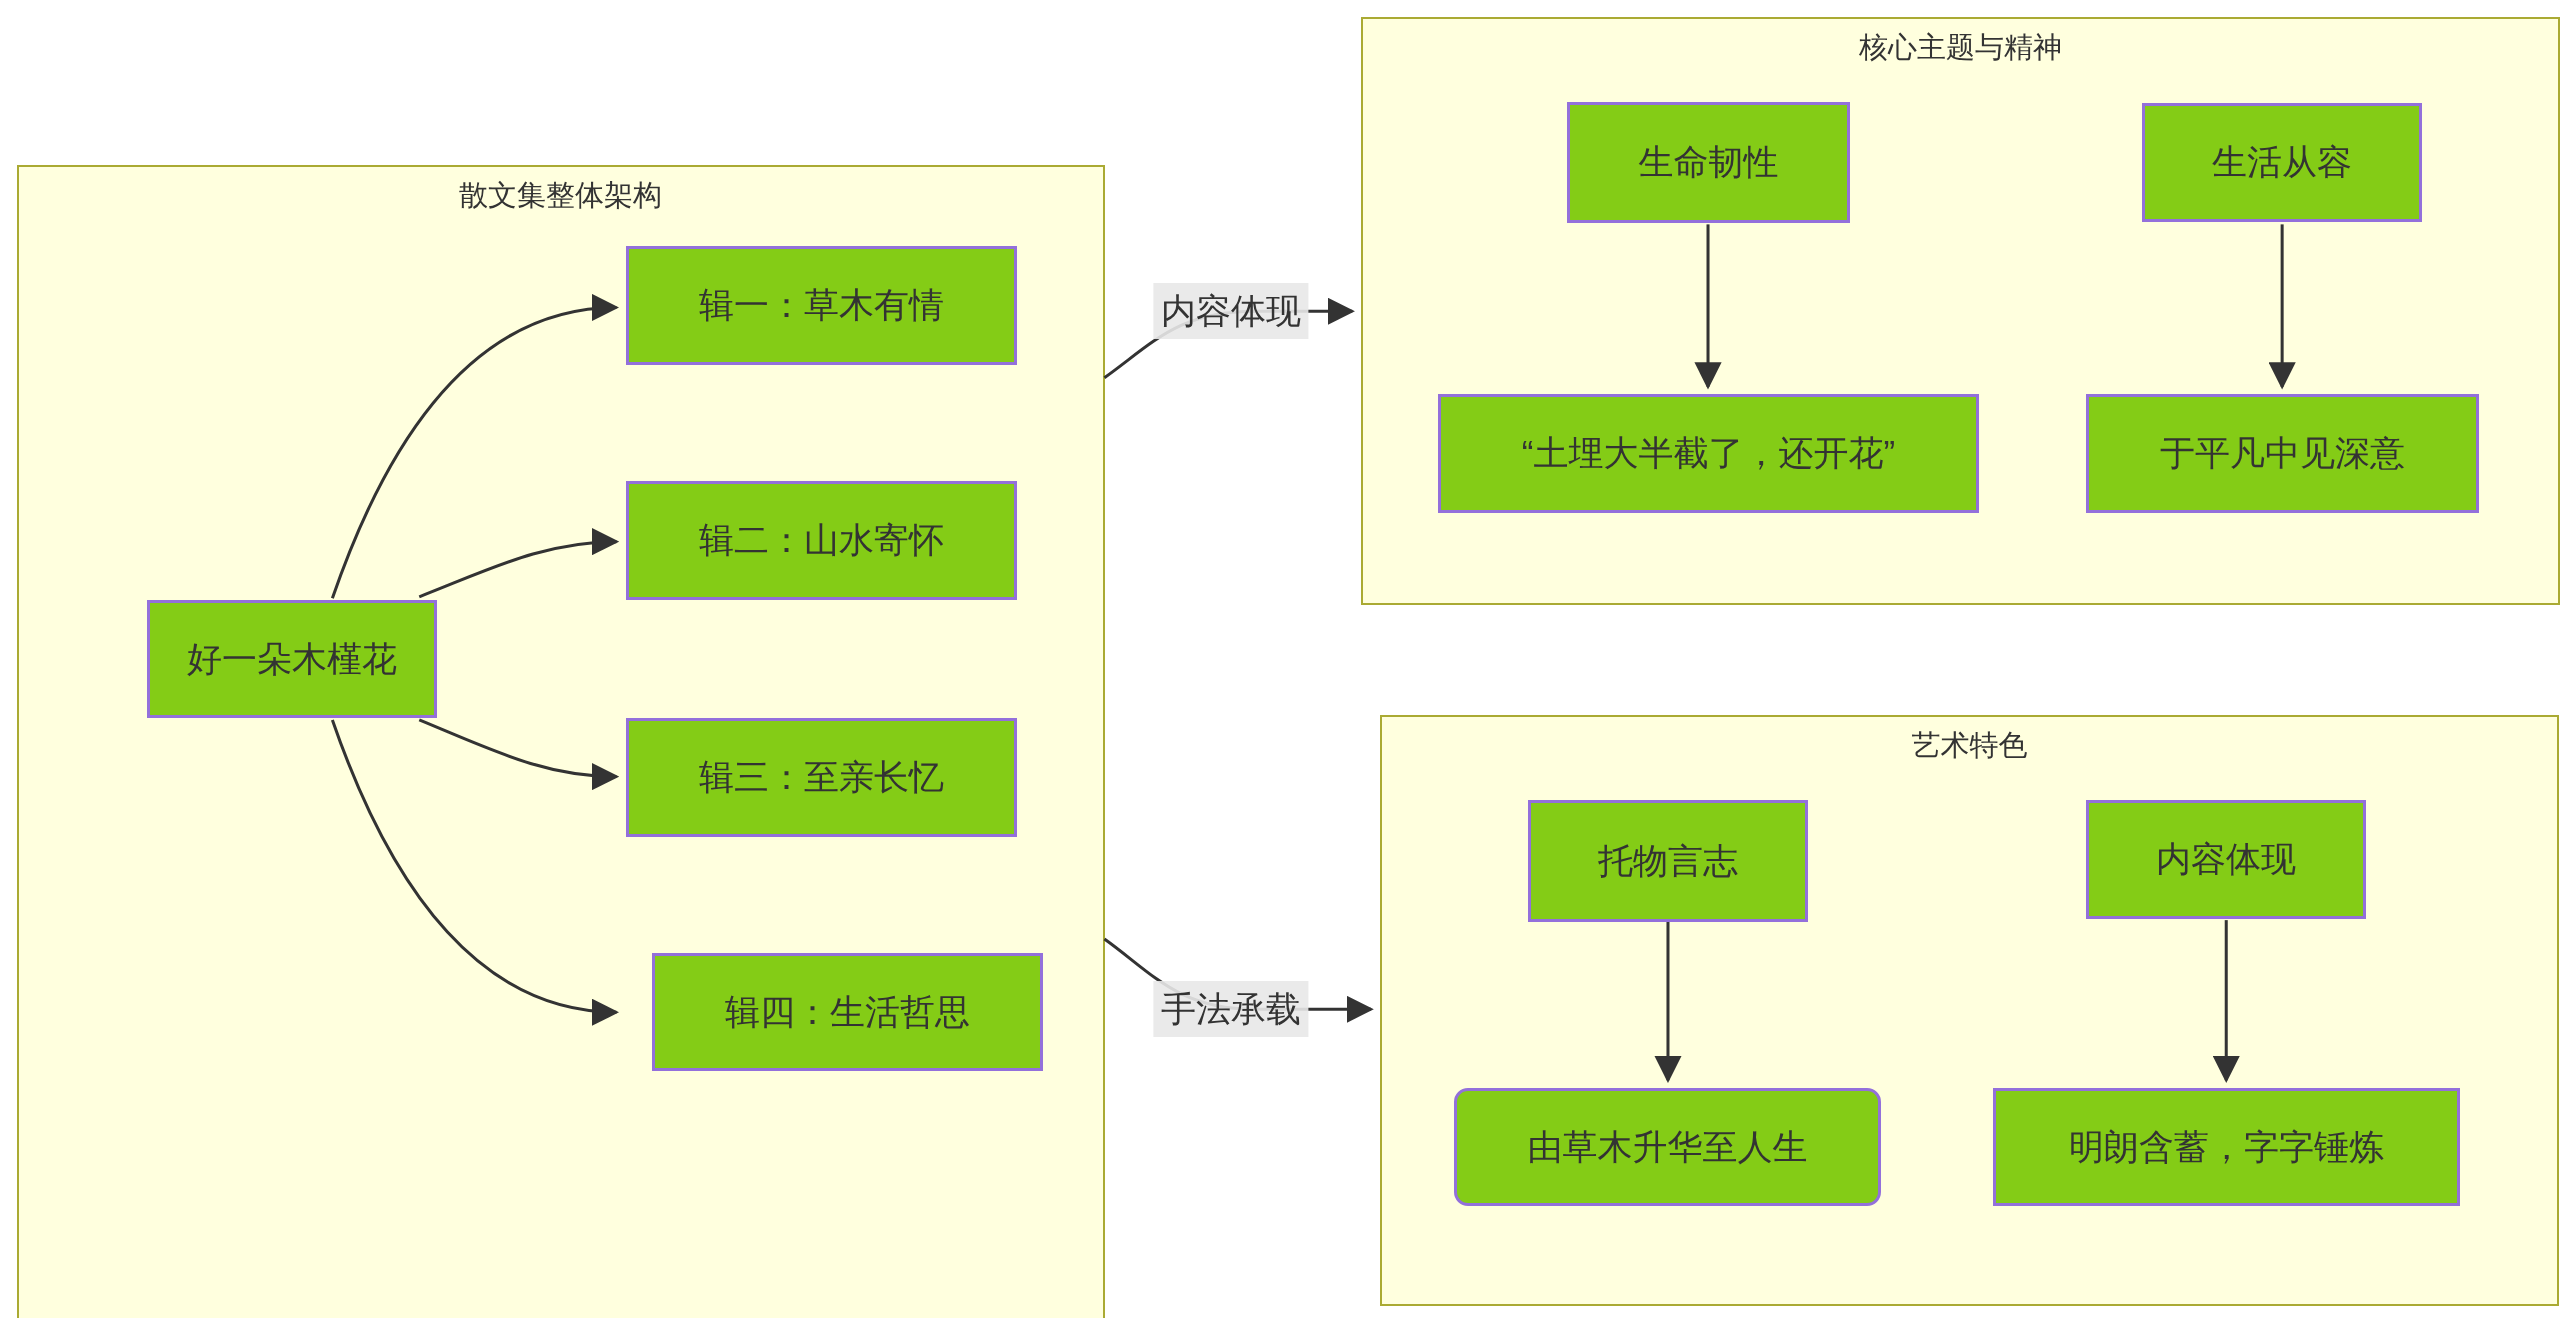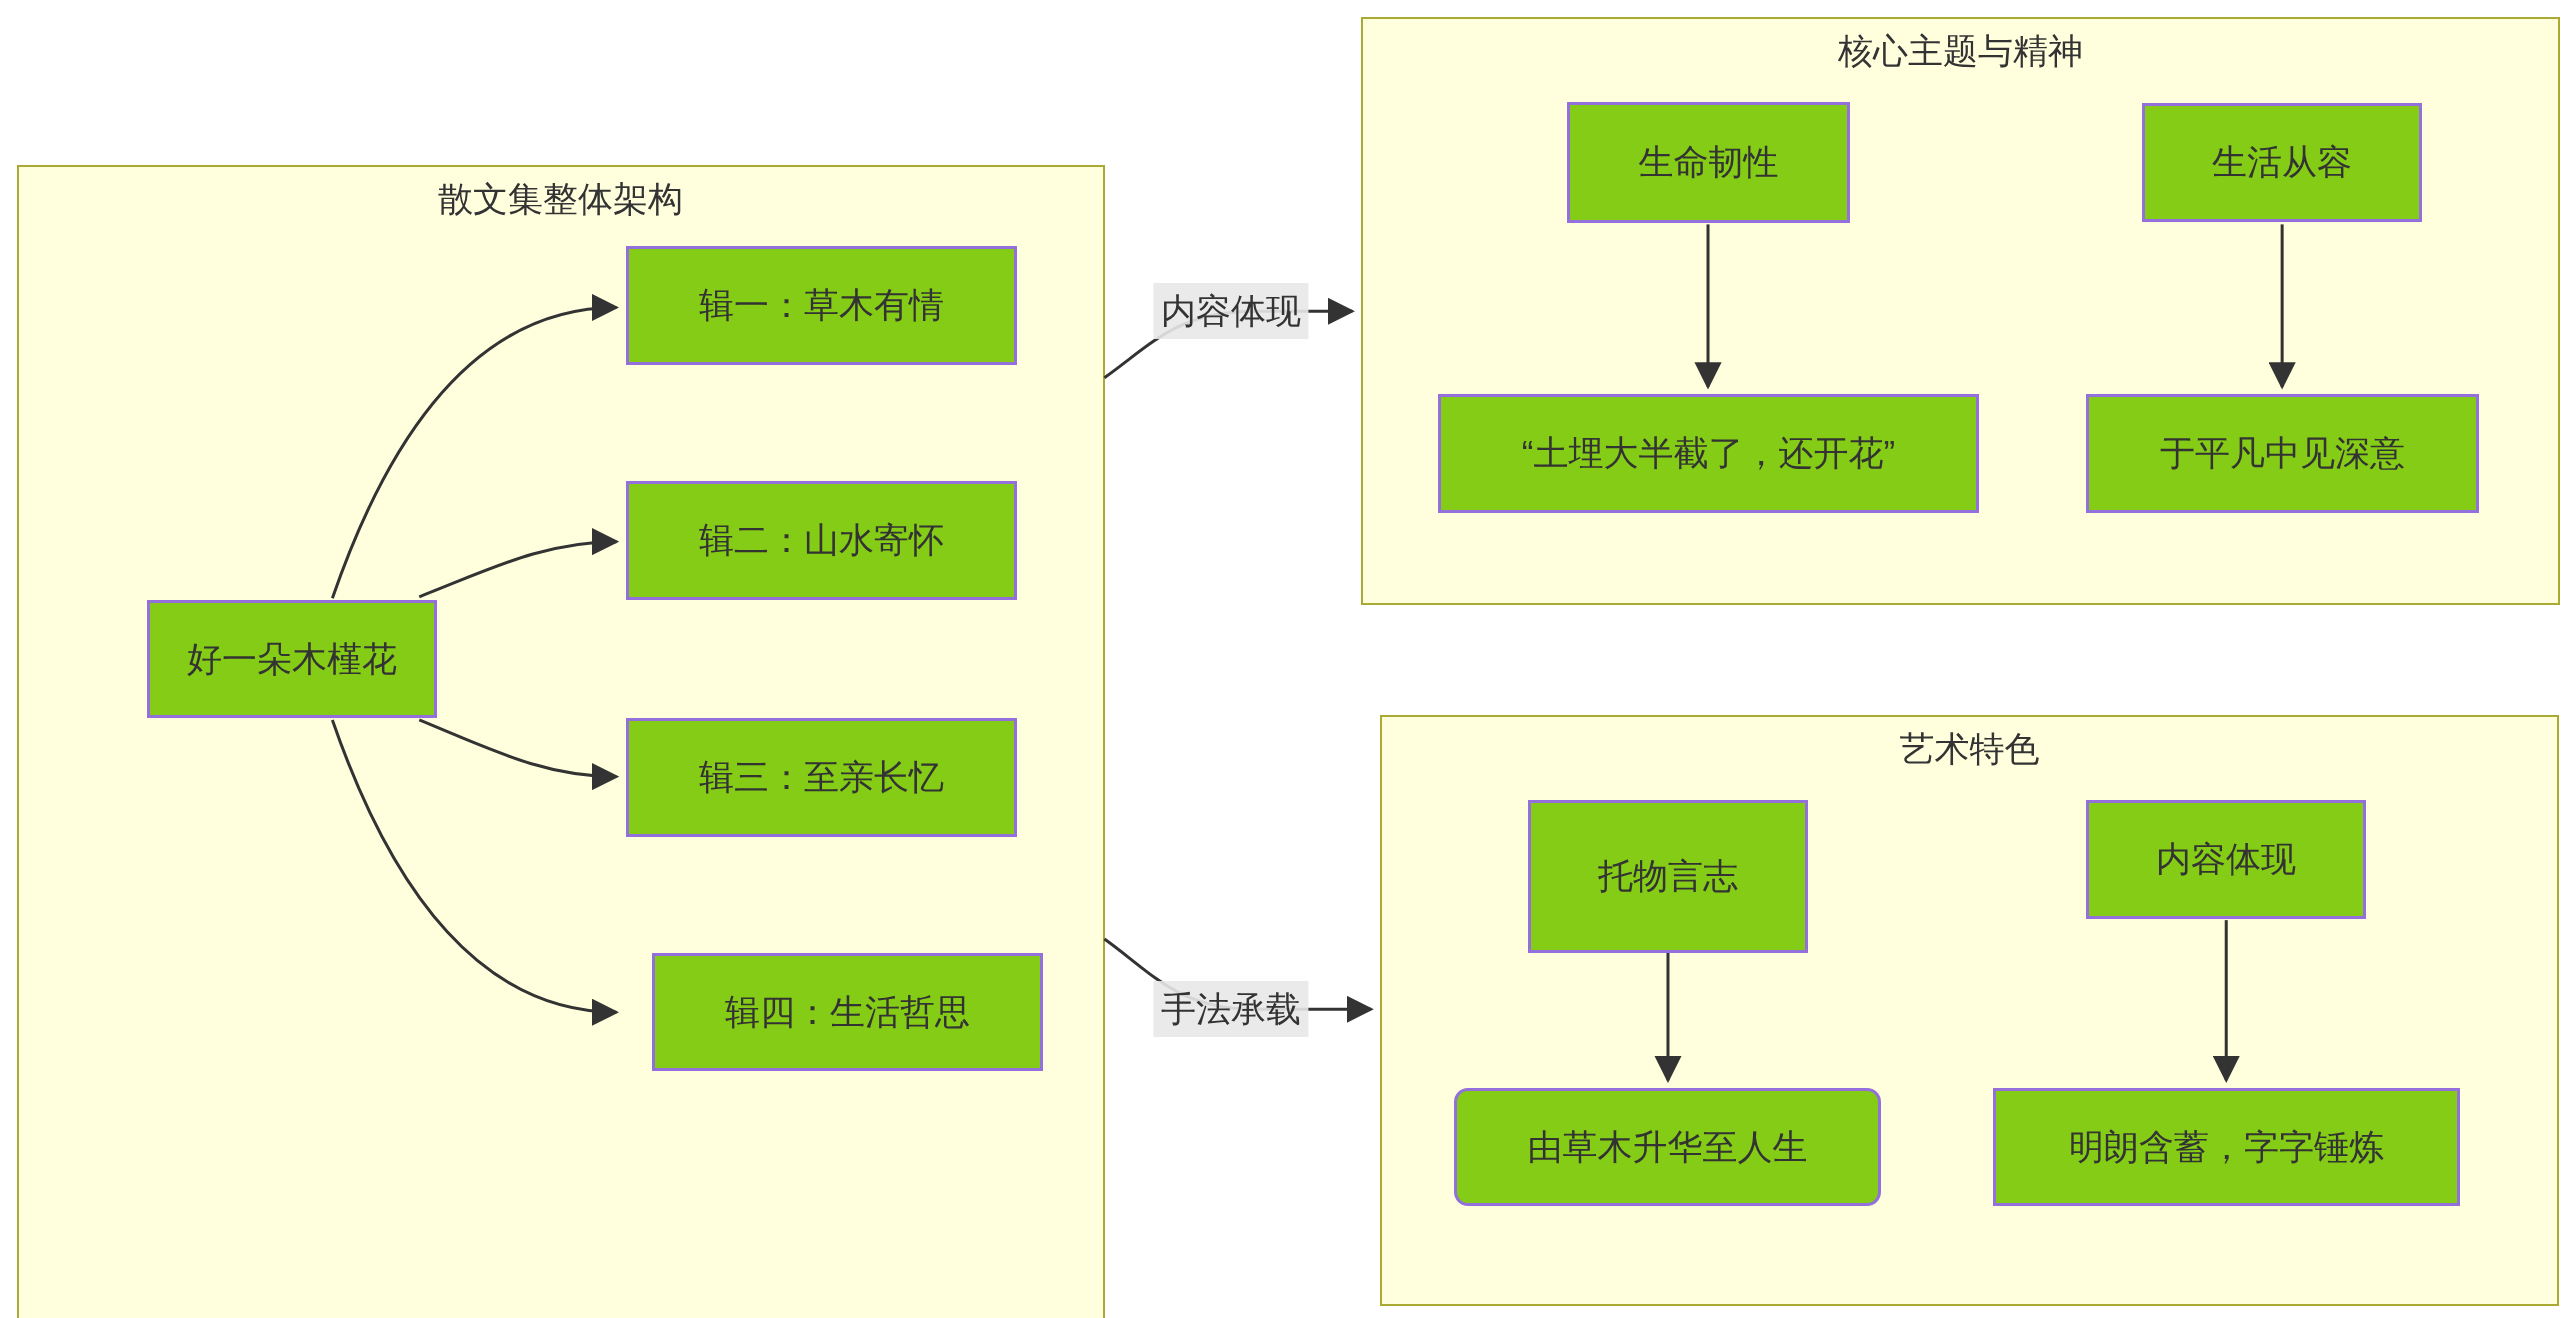--- a/index.html
+++ b/index.html
@@ -21,21 +21,21 @@
   .container {
     position: absolute;
     background: #ffffde;
     border: 2.3px solid #aaaa33;
     box-sizing: border-box;
   }
   .container-title {
     position: absolute;
     top: 9px; left: 0; right: 0;
     text-align: center;
-    font-size: 35px;
+    font-size: 29px;
     font-weight: 400;
     color: #333333;
   }
   .node {
     position: absolute;
     background: #84cc16;
     border: 3px solid #9370db;
     box-sizing: border-box;
     display: flex;
     align-items: center;
@@ -99,19 +99,19 @@
   <div class="node" style="left:626px; top:246px; width:391px; height:119px;">辑一：草木有情</div>
   <div class="node" style="left:626px; top:481px; width:391px; height:119px;">辑二：山水寄怀</div>
   <div class="node" style="left:626px; top:718px; width:391px; height:119px;">辑三：至亲长忆</div>
   <div class="node" style="left:652px; top:953px; width:391px; height:118px;">辑四：生活哲思</div>
 
   <div class="node" style="left:1567px; top:102px; width:283px; height:121px;">生命韧性</div>
   <div class="node" style="left:2142px; top:103px; width:280px; height:119px;">生活从容</div>
   <div class="node" style="left:1438px; top:394px; width:541px; height:119px;">“土埋大半截了，还开花”</div>
   <div class="node" style="left:2086px; top:394px; width:393px; height:119px;">于平凡中见深意</div>
 
-  <div class="node" style="left:1528px; top:800px; width:280px; height:153px;">托物言志</div>
+  <div class="node" style="left:1528px; top:800px; width:280px; height:122px;">托物言志</div>
   <div class="node" style="left:2086px; top:800px; width:280px; height:119px;">内容体现</div>
   <div class="node" style="left:1454px; top:1088px; width:427px; height:118px;border-radius:14px;">由草木升华至人生</div>
   <div class="node" style="left:1993px; top:1088px; width:467px; height:118px;">明朗含蓄，字字锤炼</div>
 
 </div>
 
 
 </body></html>

